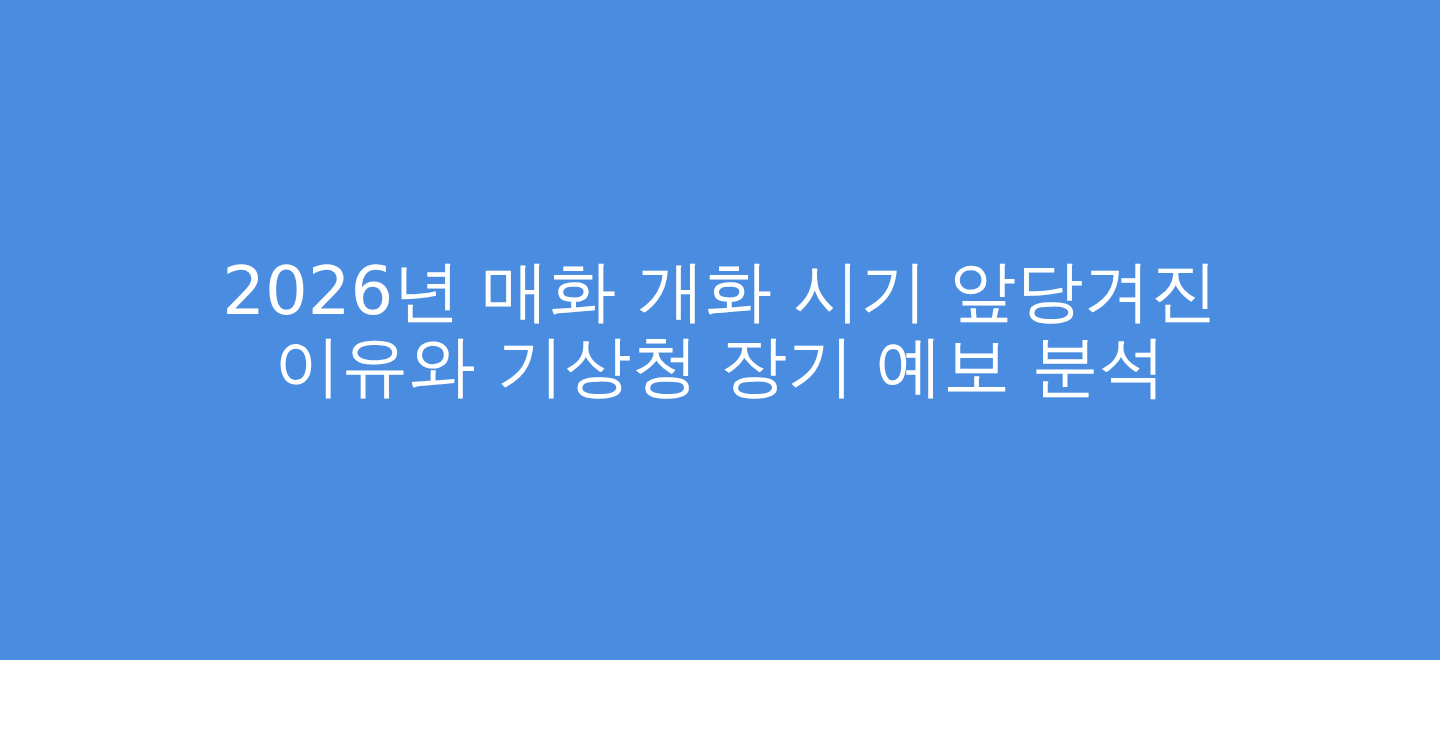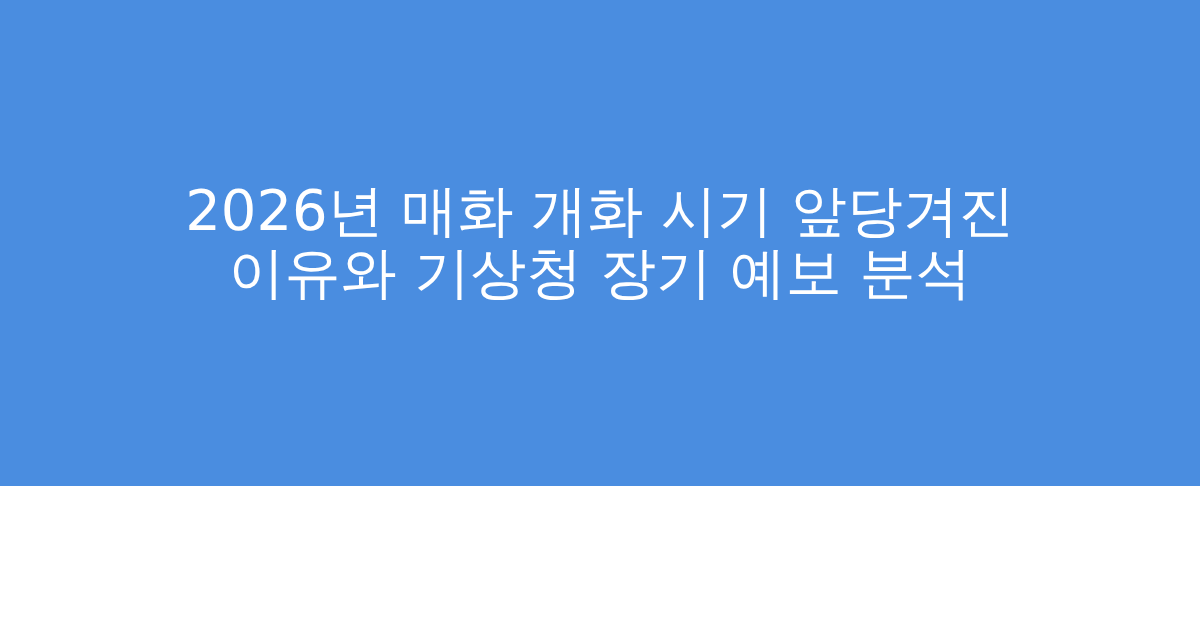--- a/index.html
+++ b/index.html
@@ -12,21 +12,21 @@
     width: 1200px;
     height: 630px;
     overflow: hidden;
     font-family: "DejaVu Sans", "Liberation Sans", sans-serif;
   }
 
   .og-card {
     position: relative;
     box-sizing: border-box;
     width: 1200px;
-    height: 486px;
+    height: 550px;
     background-color: #4a8de0;
     display: flex;
     align-items: center;
     justify-content: flex-end;
     padding: 0 100px;
   }
 
   .og-card__inner {
     width: 1000px;
     display: block;

